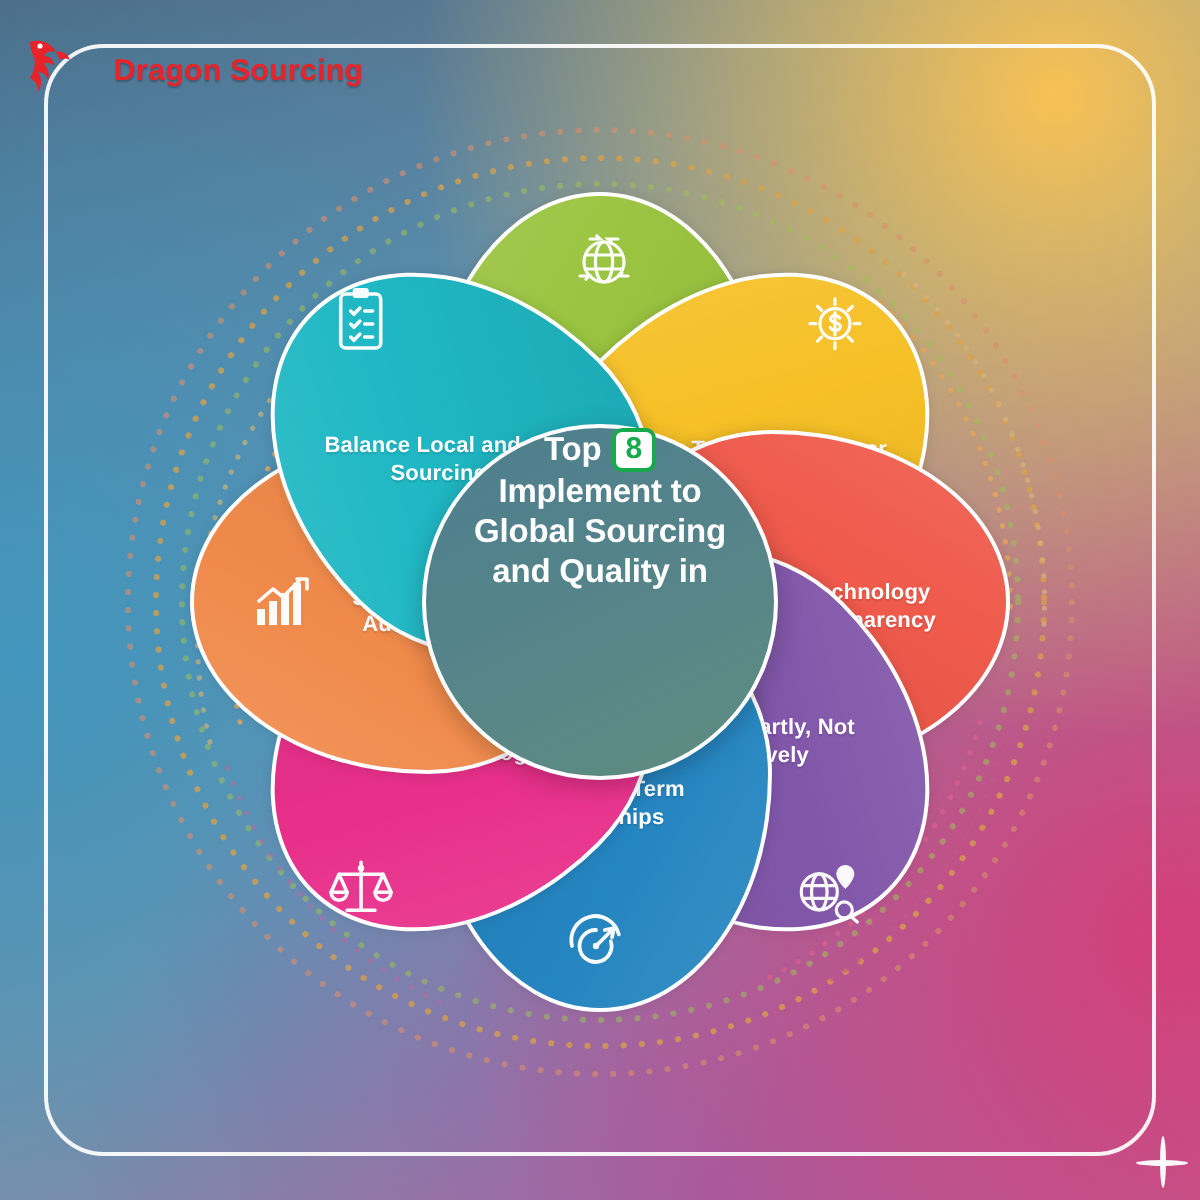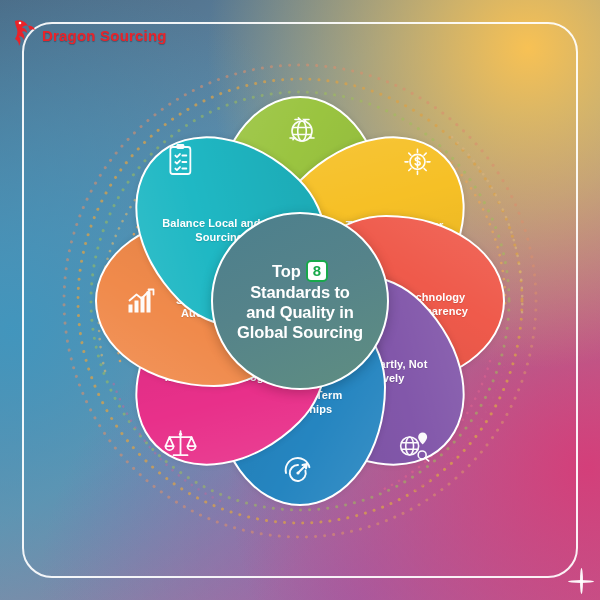--- a/index.html
+++ b/index.html
@@ -58,21 +58,21 @@
     border-radius: 50%;
   }
   #sparkle-br { right: 6px; bottom: 6px; }
 
   
   #logo {
     position: absolute;
     left: 12px; top: 18px;
     display: flex;
     align-items: center;
-    gap: 4px;
+    gap: 19px;
     z-index: 40;
   }
   #logo .logo-text {
     color: #e8232a;
     font-weight: bold;
     font-size: 15px;
     letter-spacing: 0.2px;
     text-shadow: 0 1px 1px rgba(0,0,0,0.25);
   }
 
@@ -142,21 +142,21 @@
     left: 50%; top: 50%;
     width: 178px; height: 178px;
     margin-left: -89px; margin-top: -89px;
     border-radius: 50%;
     border: 2.5px solid #ffffff;
     box-sizing: border-box;
     background: linear-gradient(155deg, #4c7f8d 0%, #55838a 45%, #5f8e81 100%);
     box-shadow: 0 3px 12px rgba(0,0,0,0.22);
     z-index: 30;
     display: flex;
-    align-items: center;
+    align-items: flex-start;
     justify-content: center;
   }
   #hub-inner {
     text-align: center;
     color: #ffffff;
     font-weight: bold;
     font-size: 16.5px;
     line-height: 1.22;
     padding: 0 10px;
     letter-spacing: -0.1px;
@@ -427,20 +427,20 @@
         </div>
       </div>
     </div>
 
     <div id="hub">
       <div id="hub-inner">
         <div id="hub-line1">
           <span>Top</span>
           <span class="badge-num">8</span>
         </div>
-        <div>Standards to</div>
+        <div>Implement to</div>
+        <div>Global Sourcing</div>
         <div>and Quality in</div>
-        <div>Global Sourcing</div>
       </div>
     </div>
 
   </div>
 </div>
 
 </body></html>

